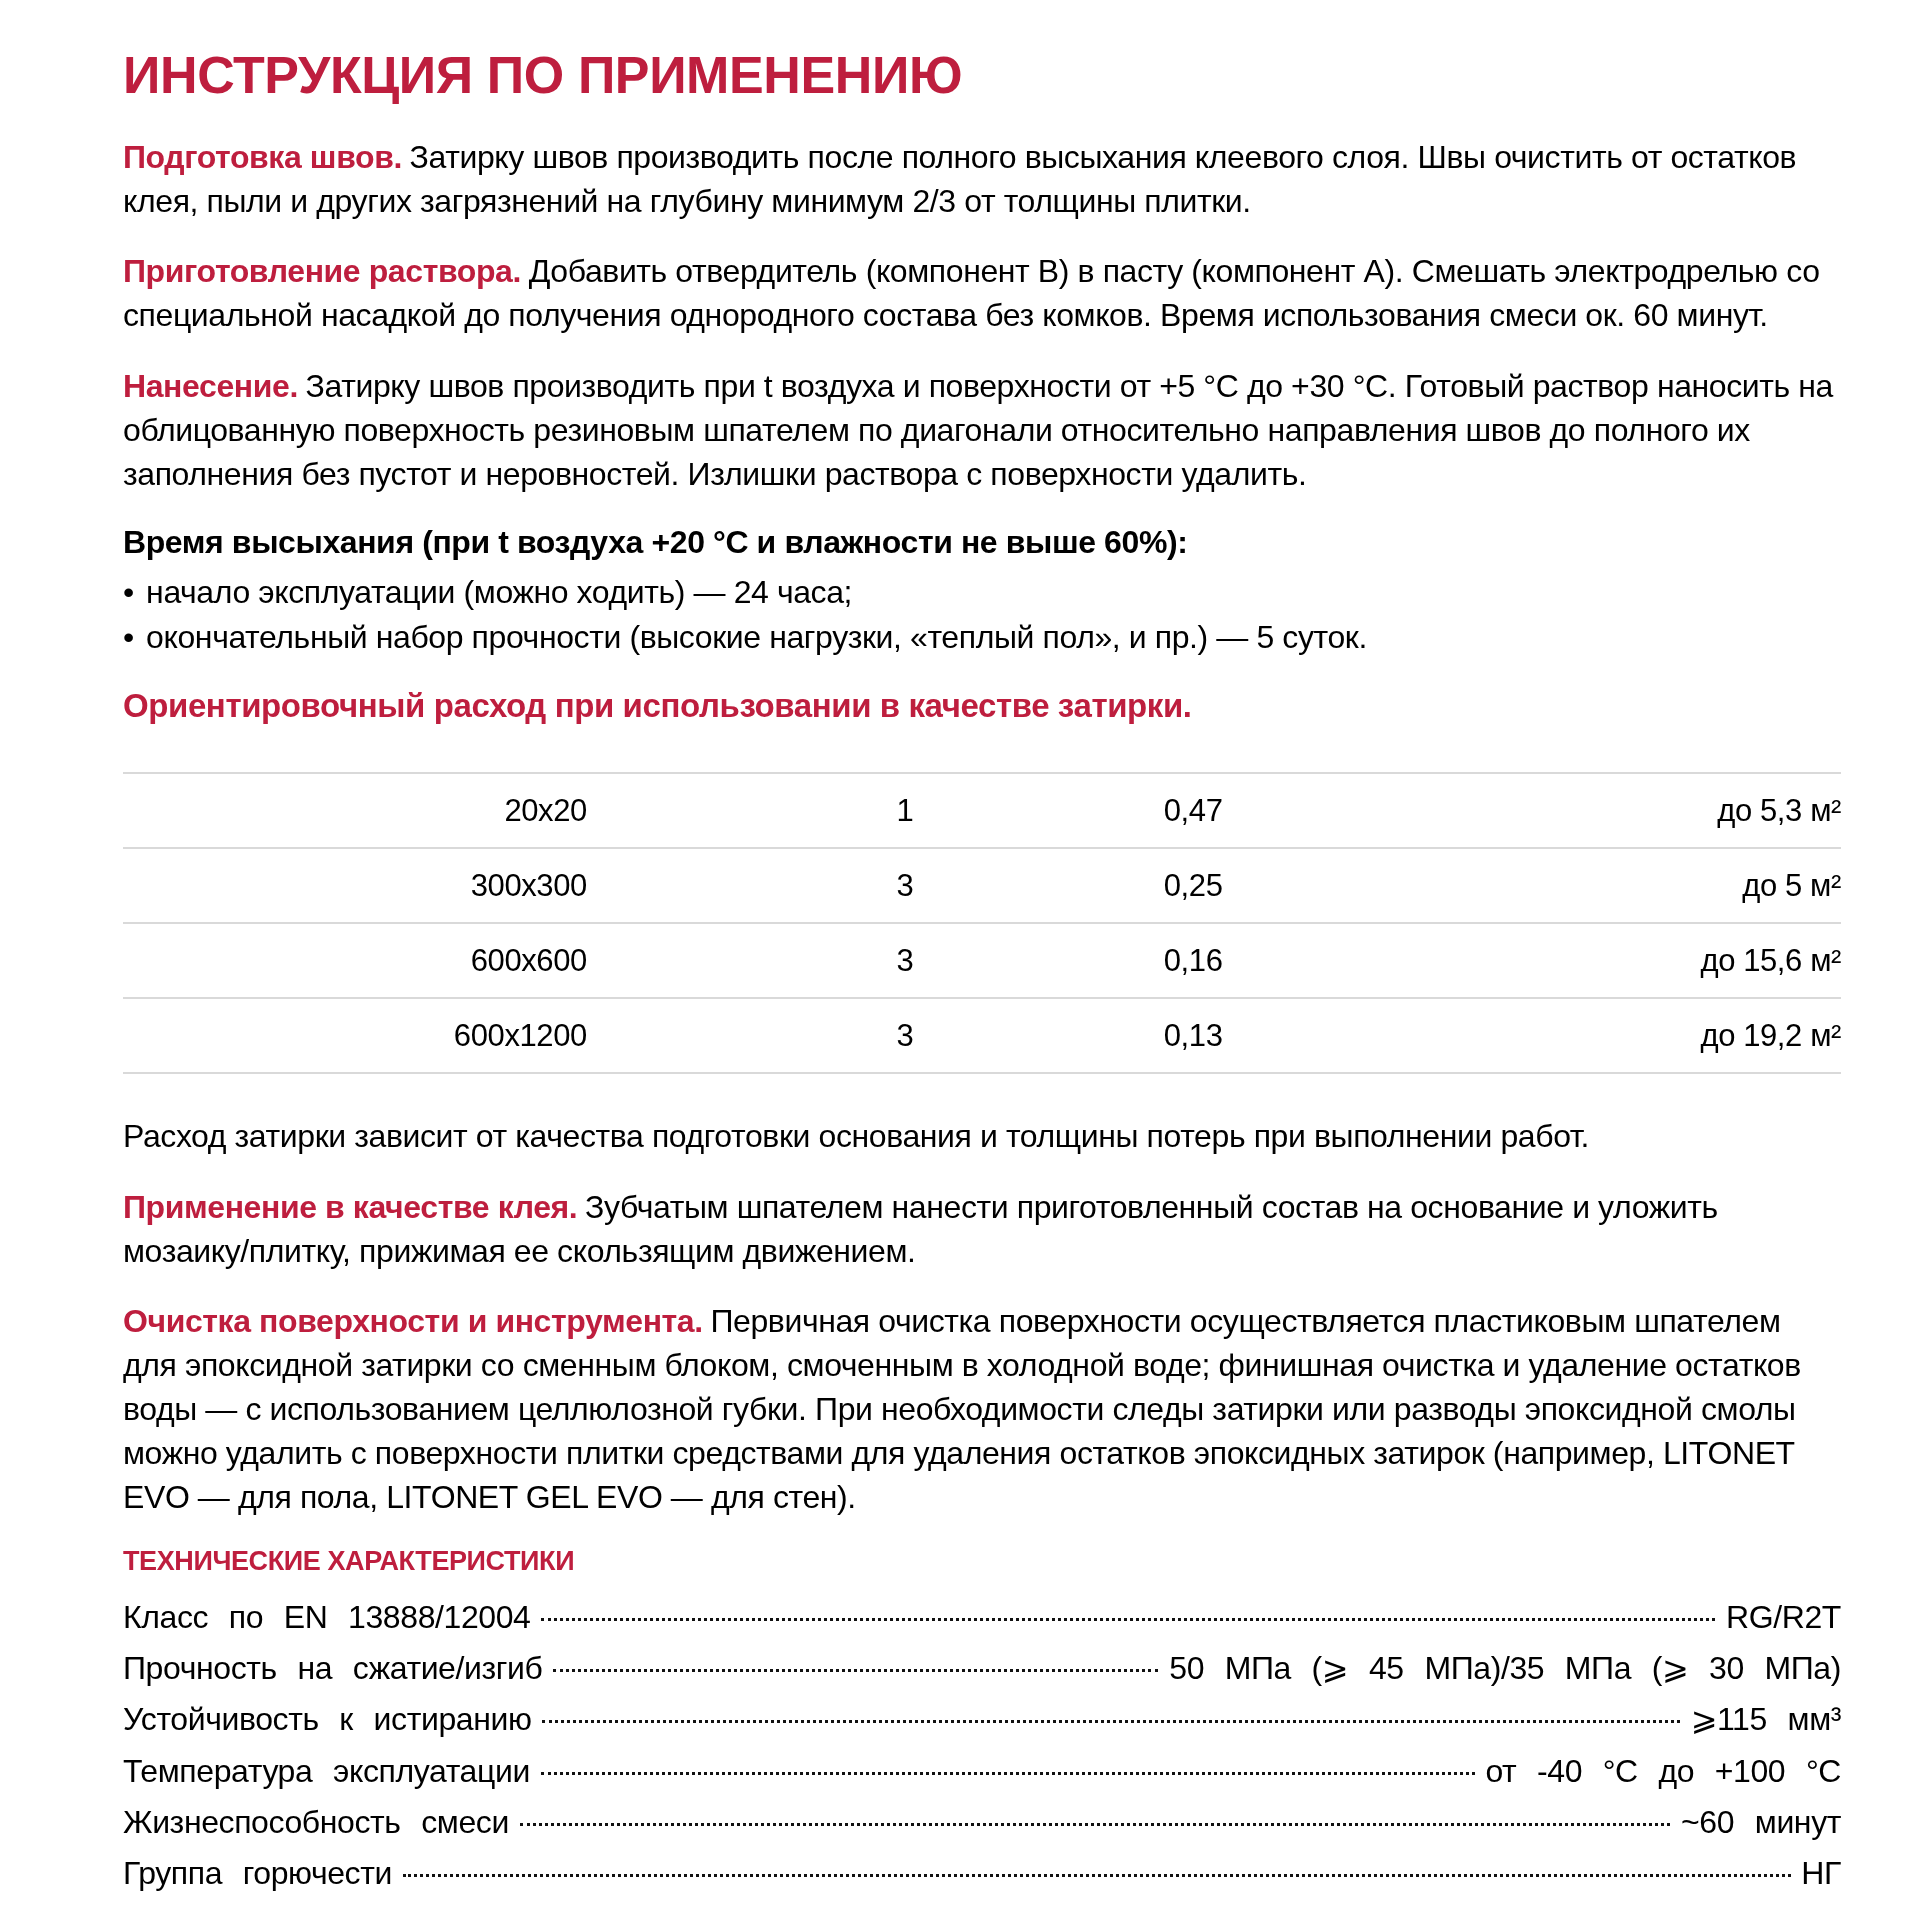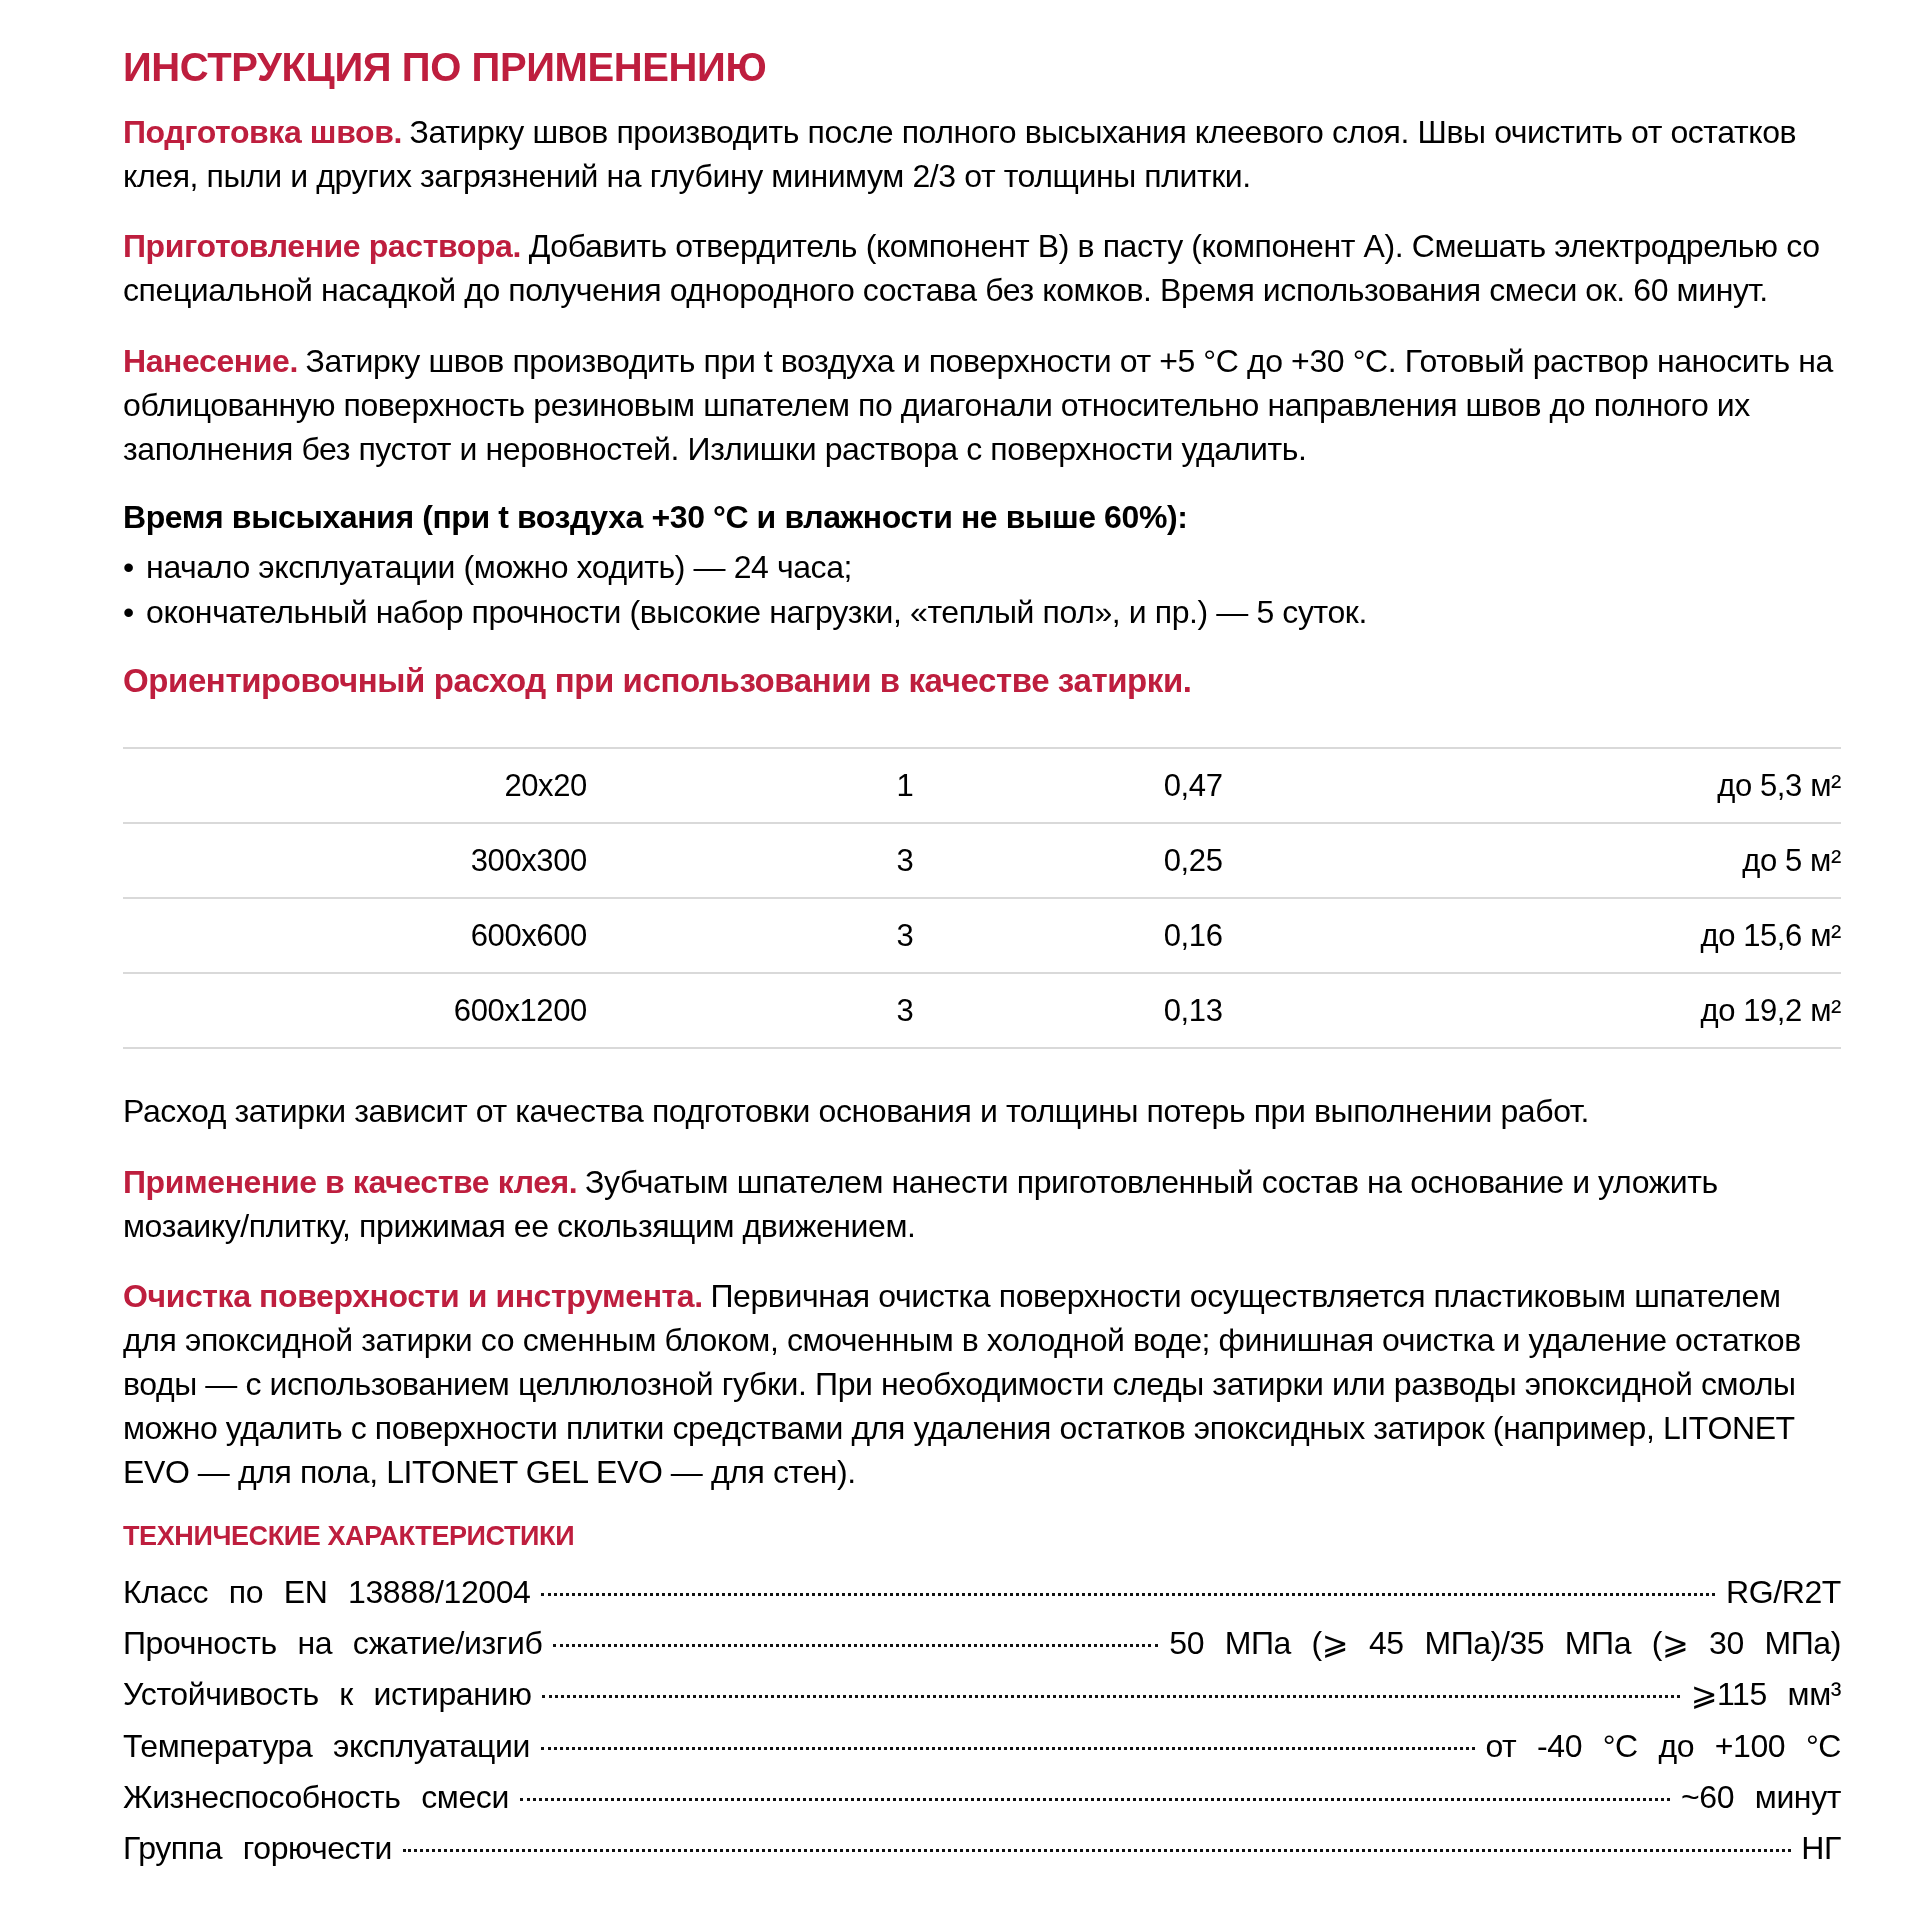--- a/index.html
+++ b/index.html
@@ -10,22 +10,22 @@
     font-family: "Liberation Sans", sans-serif;
     color: var(--ink);
     letter-spacing: -0.4px;
   }
   .doc {
     padding: 45px 85px 31px 123px;
     width: 100%; height: 100%;
   }
   .page-title {
     color: var(--accent);
-    font-size: 40px; font-weight: bold;
-    margin-bottom: 20px;
+    font-size: 52px; font-weight: bold;
+    margin-bottom: 30px;
   }
   .para {
     font-size: 32px; line-height: 1.38;
     margin-bottom: 26px;
   }
   .lead {
     color: var(--accent); font-weight: bold; margin-right: 7.7px;
   }
   .sub-heading {
     font-size: 32px; font-weight: bold; line-height: 1.3;
@@ -79,21 +79,21 @@
 <body>
 
 <div class="doc">
 
   <h1 class="page-title">ИНСТРУКЦИЯ ПО ПРИМЕНЕНИЮ</h1>
 
   <p class="para"><span class="lead">Подготовка швов.</span><span>Затирку швов производить после полного высыхания клеевого слоя. Швы очистить от остатков клея, пыли и других загрязнений на глубину минимум 2/3 от толщины плитки.</span></p>
     <p class="para"><span class="lead">Приготовление раствора.</span><span>Добавить отвердитель (компонент В) в пасту (компонент А). Смешать электродрелью со специальной насадкой до получения однородного состава без комков. Время использования смеси ок. 60 минут.</span></p>
     <p class="para"><span class="lead">Нанесение.</span><span>Затирку швов производить при t воздуха и поверхности от +5 °C до +30 °C. Готовый раствор наносить на облицованную поверхность резиновым шпателем по диагонали относительно направления швов до полного их заполнения без пустот и неровностей. Излишки раствора с поверхности удалить.</span></p>
 
-  <h2 class="sub-heading">Время высыхания (при t воздуха +30 °C и влажности не выше 60%):</h2>
+  <h2 class="sub-heading">Время высыхания (при t воздуха +20 °C и влажности не выше 60%):</h2>
 
   <div class="bullet-list">
     <div class="bullet-item">
         <span class="bullet-marker">•</span>
         <span>начало эксплуатации (можно ходить) — 24 часа;</span>
       </div>
       <div class="bullet-item">
         <span class="bullet-marker">•</span>
         <span>окончательный набор прочности (высокие нагрузки, «теплый пол», и пр.) — 5 суток.</span>
       </div>

